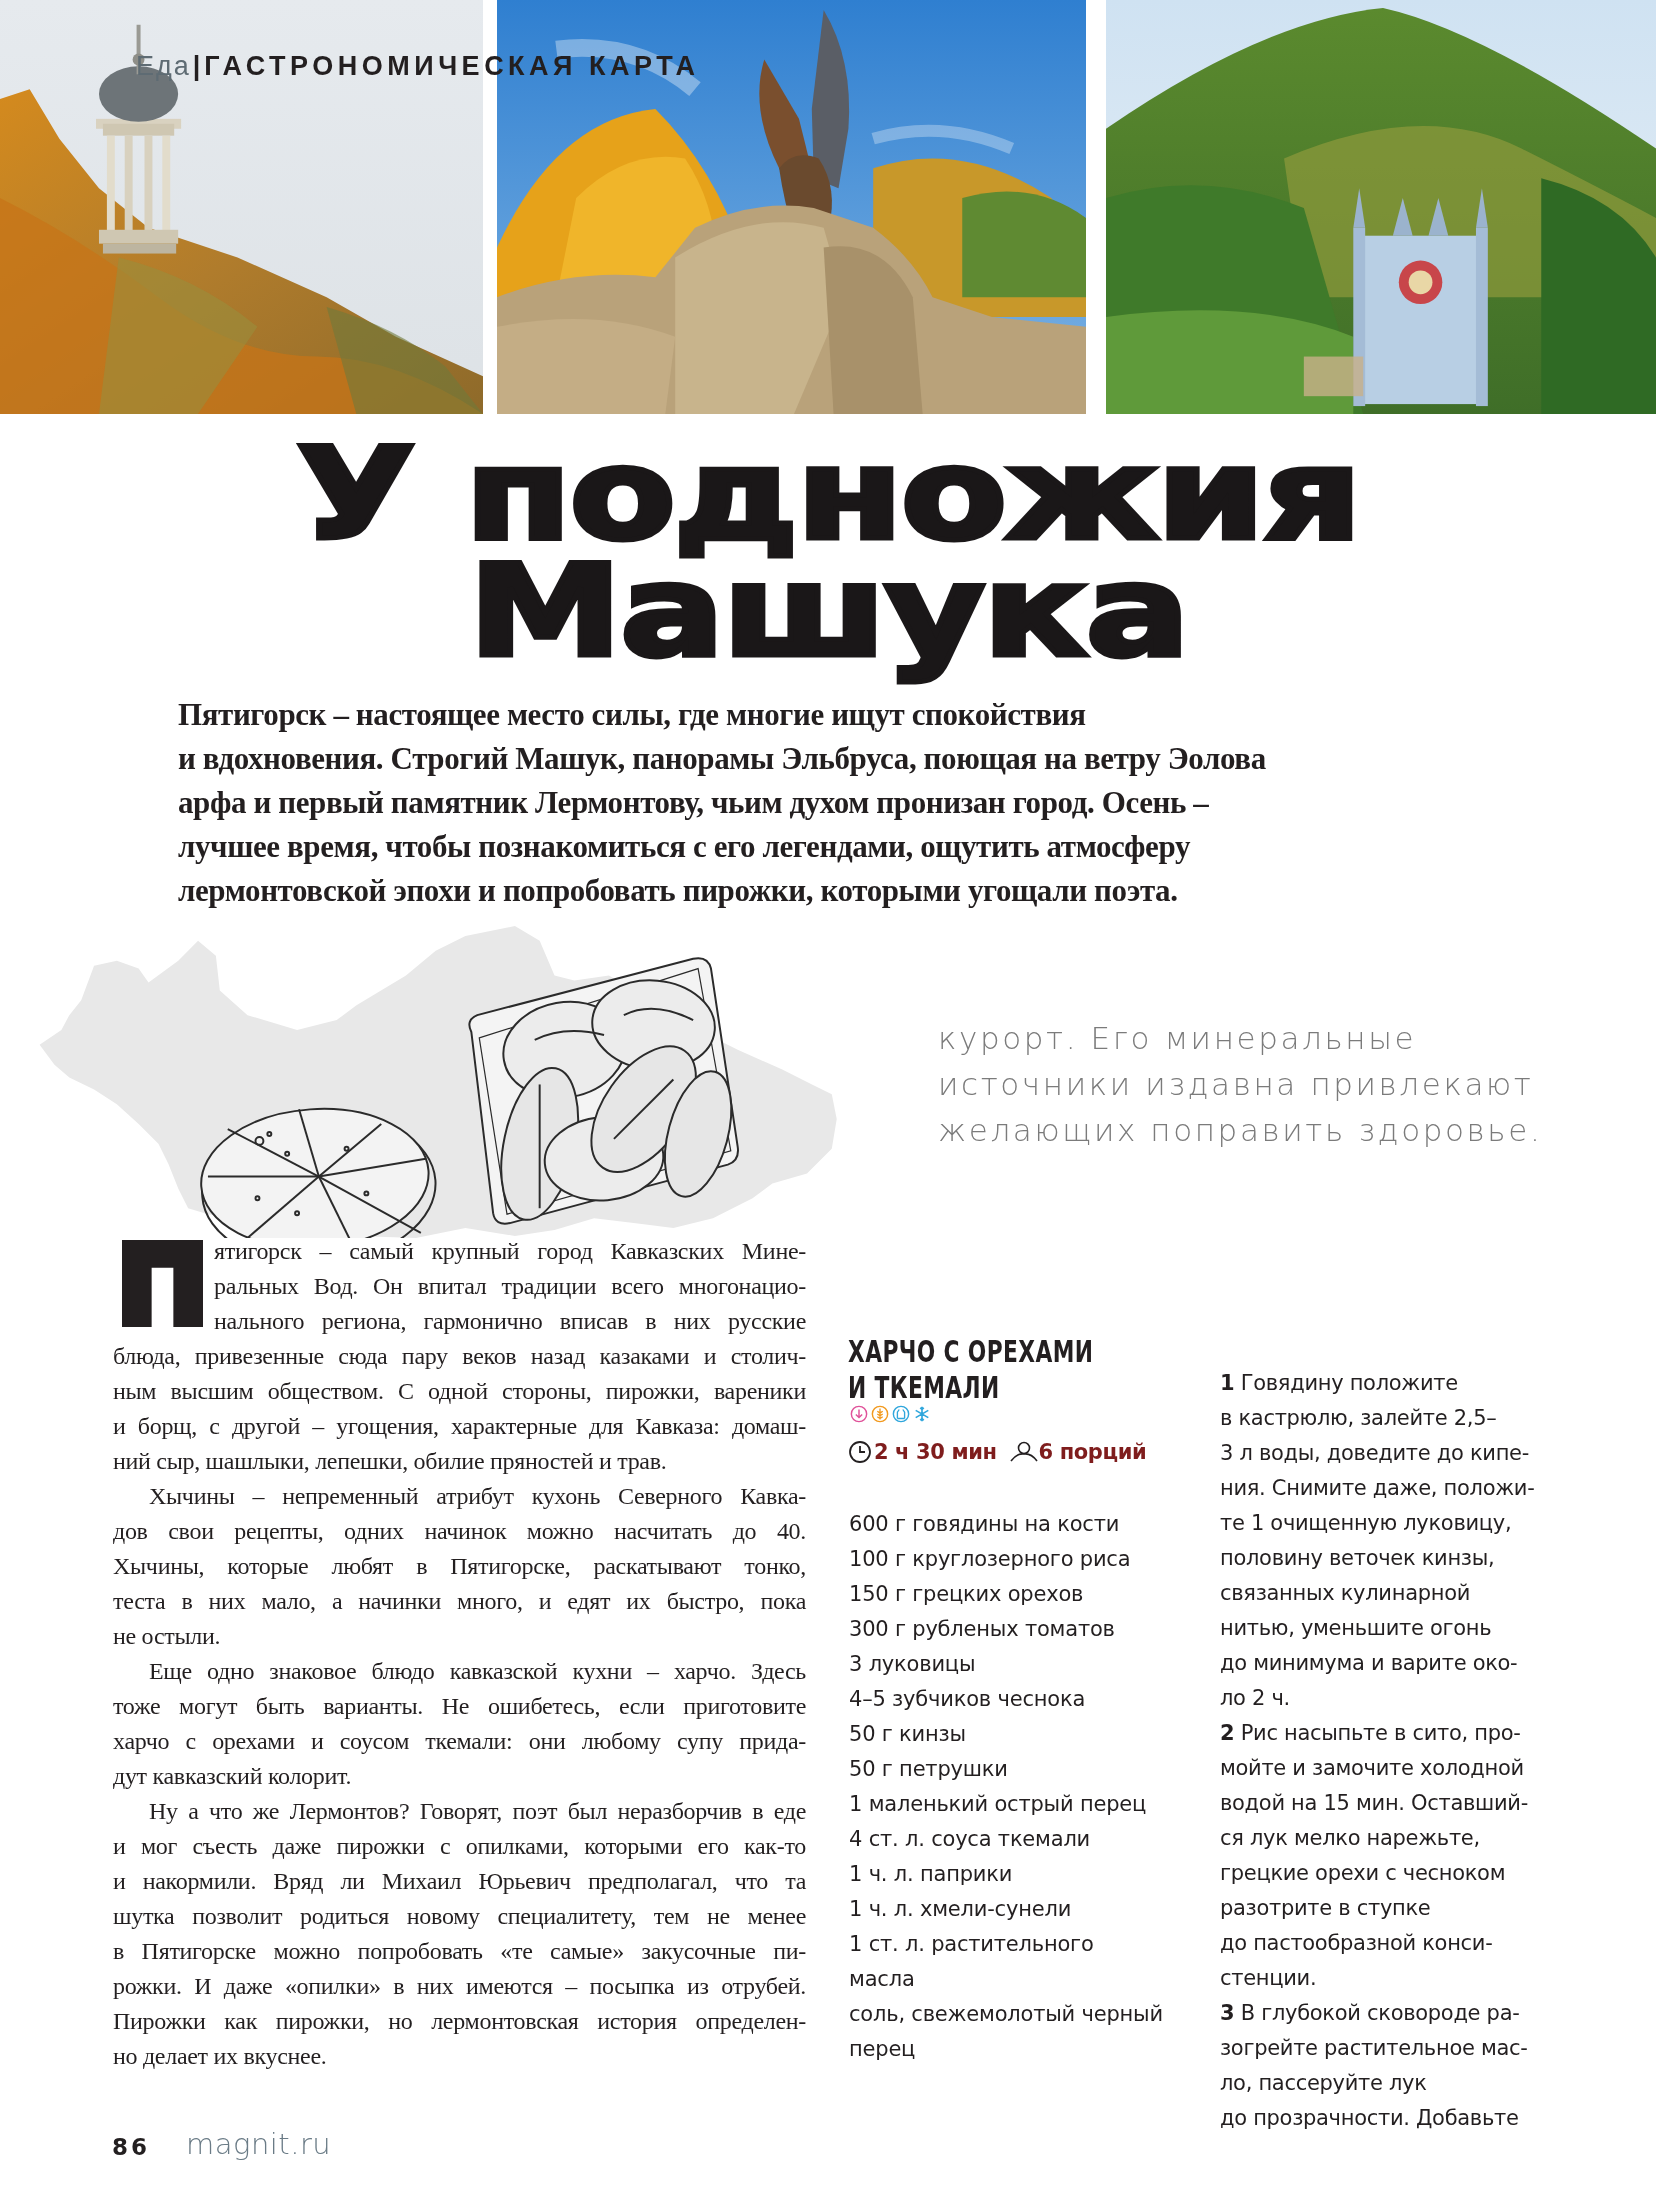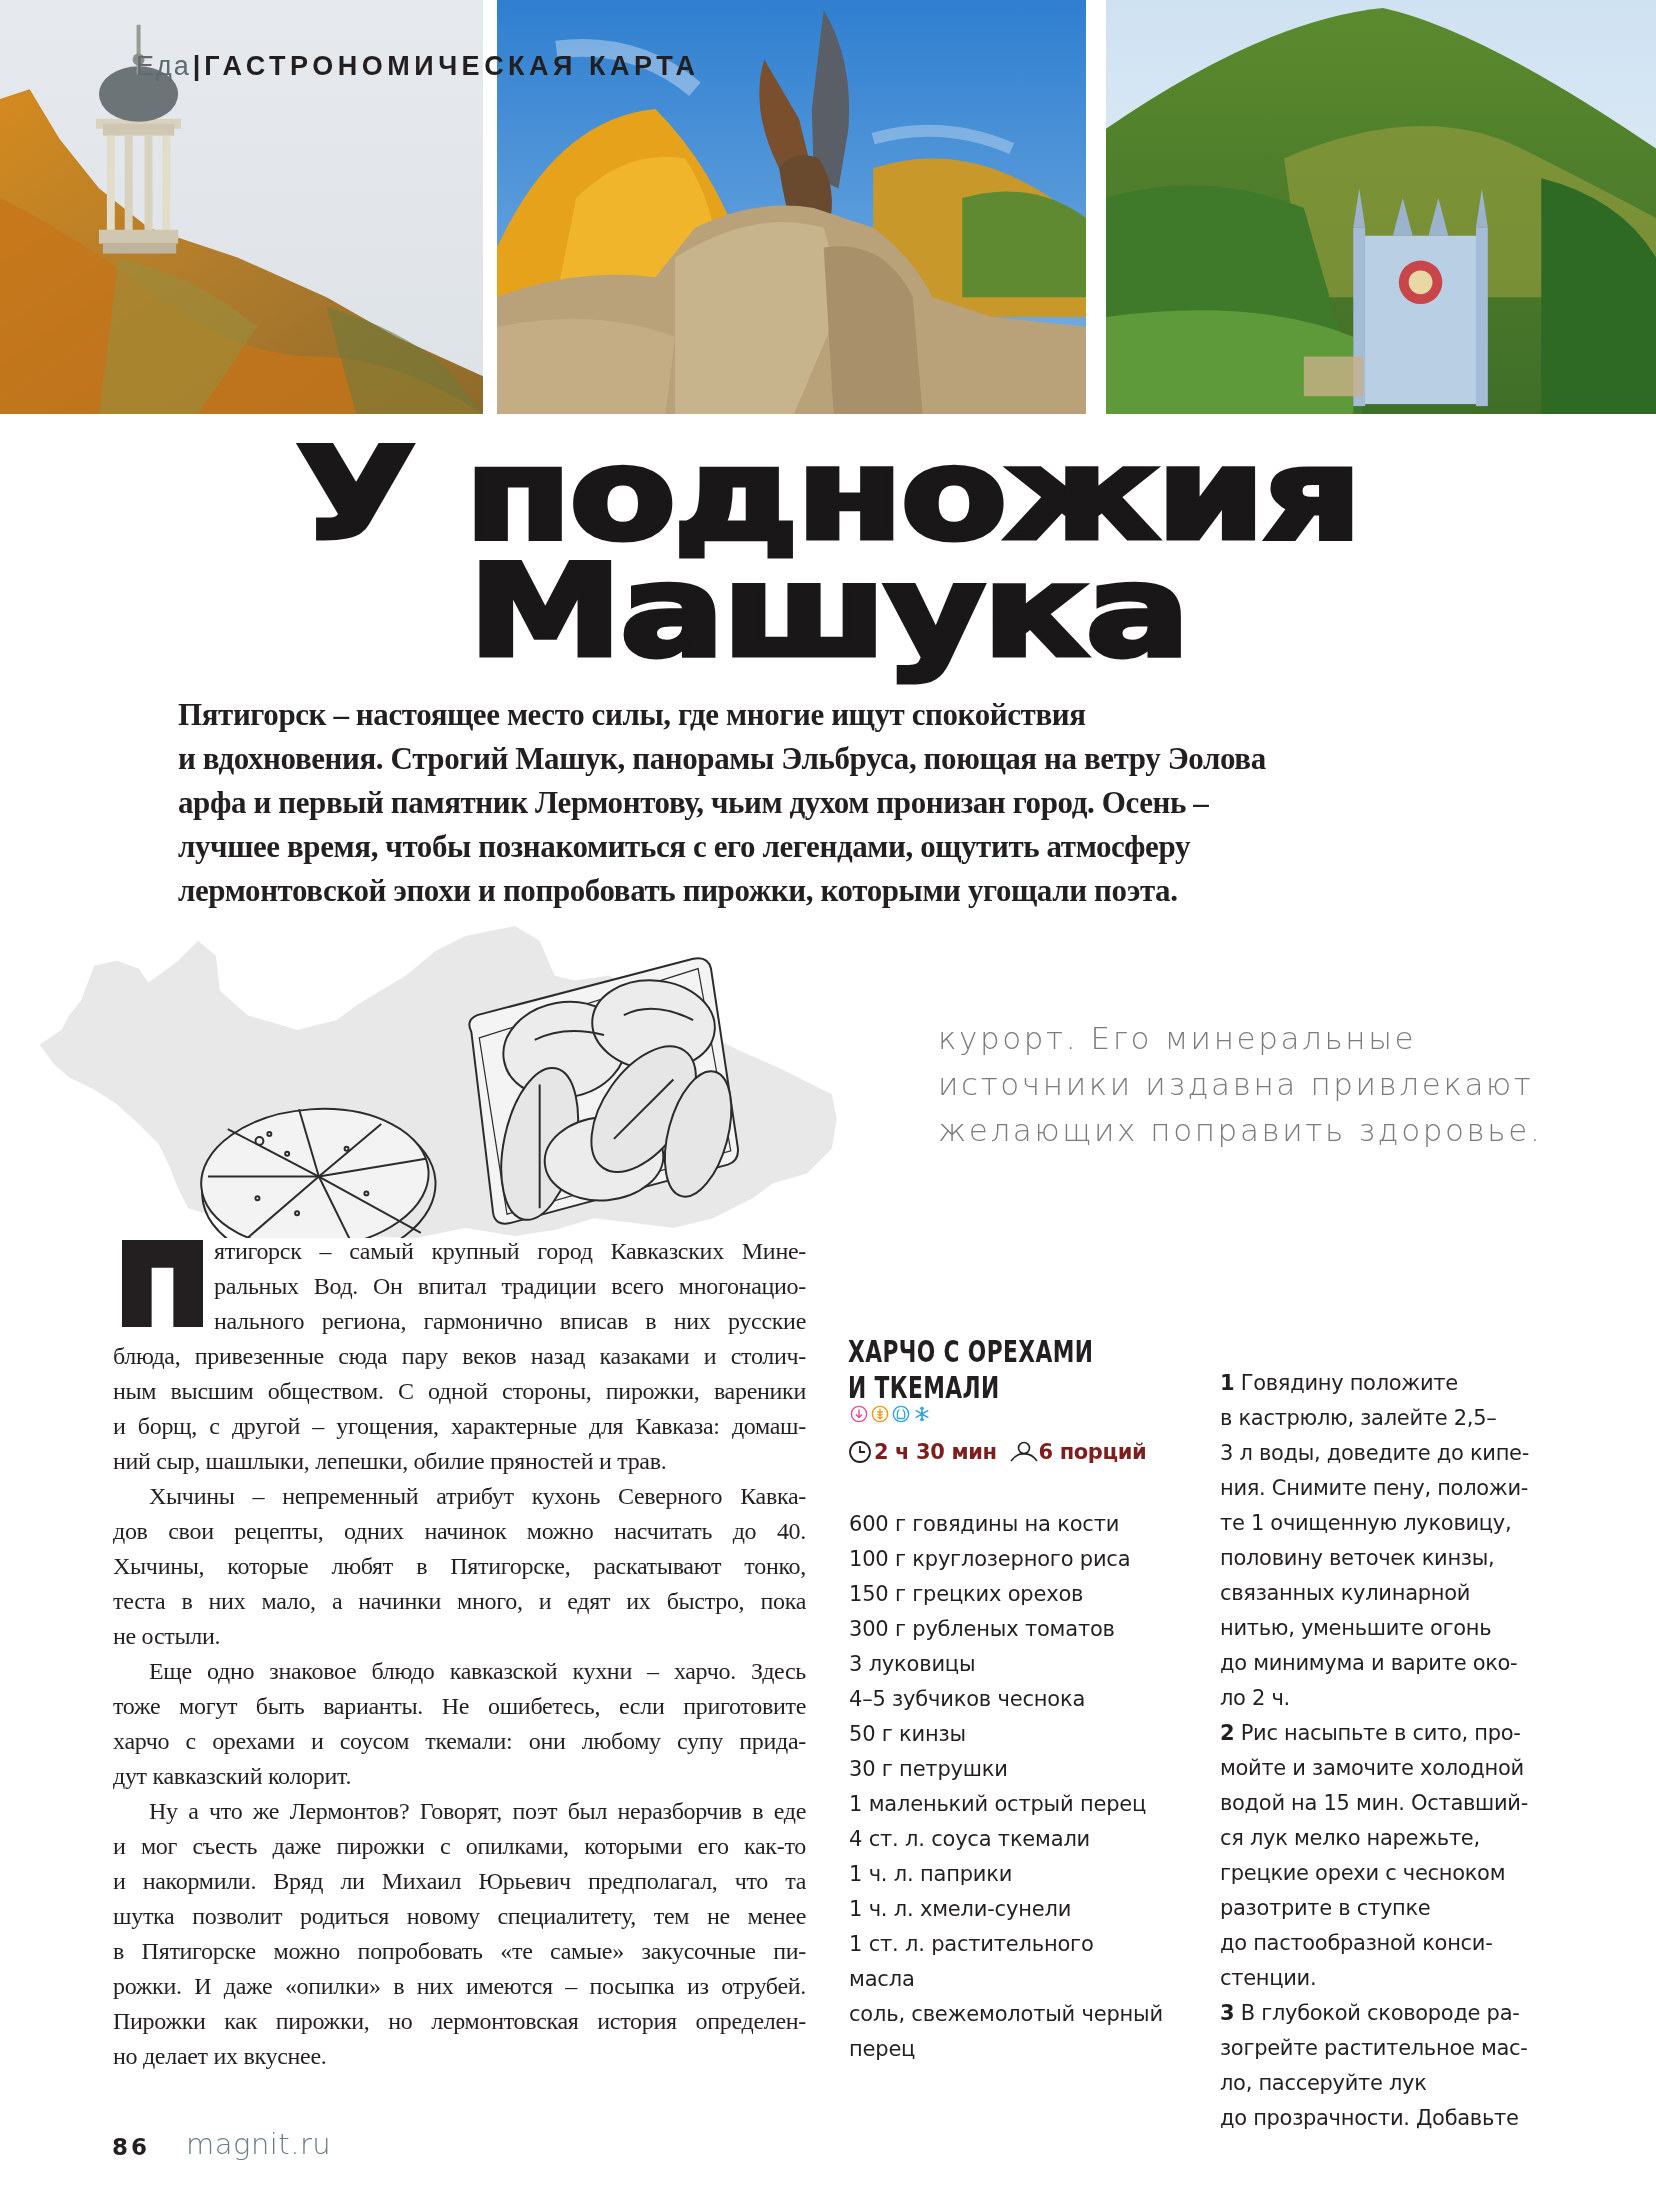--- a/index.html
+++ b/index.html
@@ -294,37 +294,37 @@
 </div>
 
 <ul class="ingredients">
   <li>600 г говядины на кости</li>
   <li>100 г круглозерного риса</li>
   <li>150 г грецких орехов</li>
   <li>300 г рубленых томатов</li>
   <li>3 луковицы</li>
   <li>4–5 зубчиков чеснока</li>
   <li>50 г кинзы</li>
-  <li>30 г петрушки</li>
+  <li>50 г петрушки</li>
   <li>1 маленький острый перец</li>
   <li>4 ст. л. соуса ткемали</li>
   <li>1 ч. л. паприки</li>
   <li>1 ч. л. хмели-сунели</li>
   <li>1 ст. л. растительного</li>
   <li>масла</li>
   <li>соль, свежемолотый черный</li>
   <li>перец</li>
 </ul>
 
 <div class="steps">
   <div>
     <span class="l"><b>1</b> <span>Говядину положите</span></span>
     <span class="l">в кастрюлю, залейте 2,5–</span>
     <span class="l">3 л воды, доведите до кипе-</span>
-    <span class="l">ния. Снимите пену, положи-</span>
+    <span class="l">ния. Снимите даже, положи-</span>
     <span class="l">те 1 очищенную луковицу,</span>
     <span class="l">половину веточек кинзы,</span>
     <span class="l">связанных кулинарной</span>
     <span class="l">нитью, уменьшите огонь</span>
     <span class="l">до минимума и варите око-</span>
     <span class="l">ло 2 ч.</span>
   </div>
   <div>
     <span class="l"><b>2</b> <span>Рис насыпьте в сито, про-</span></span>
     <span class="l">мойте и замочите холодной</span>

